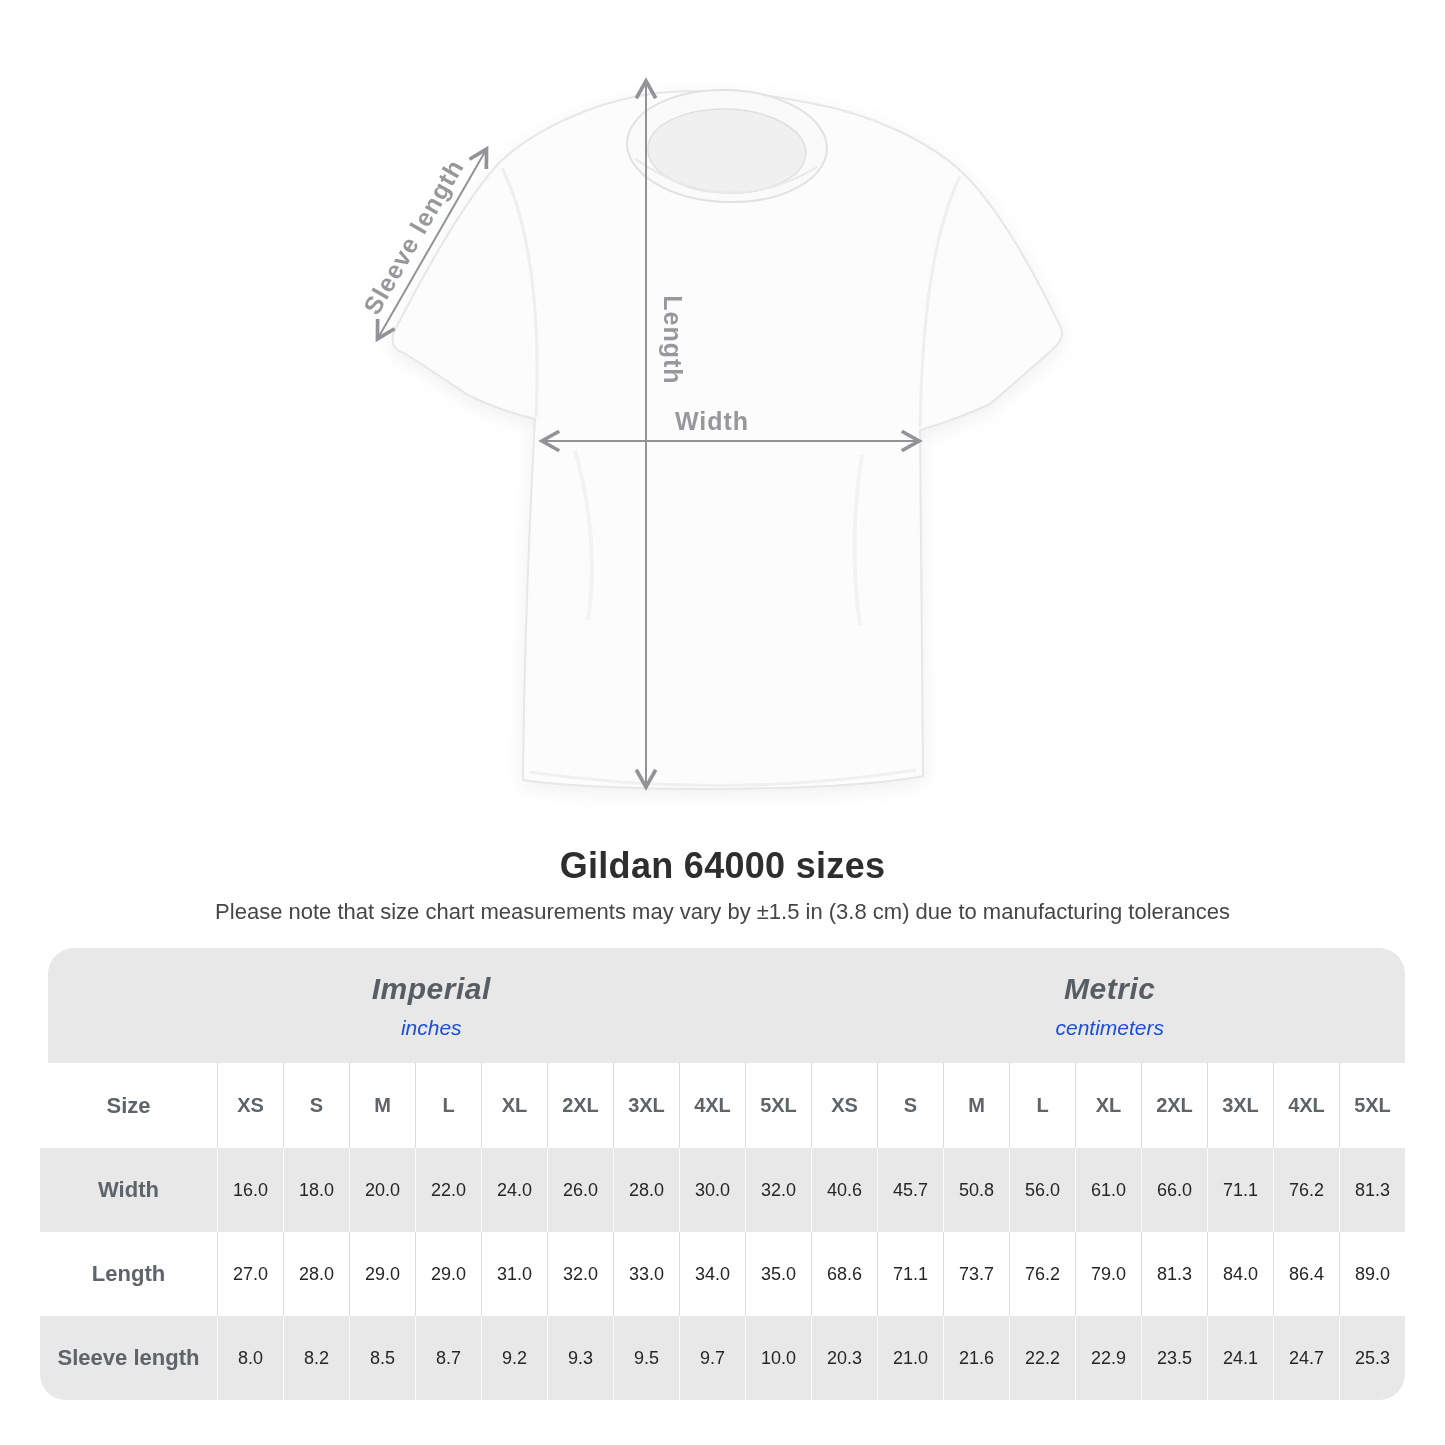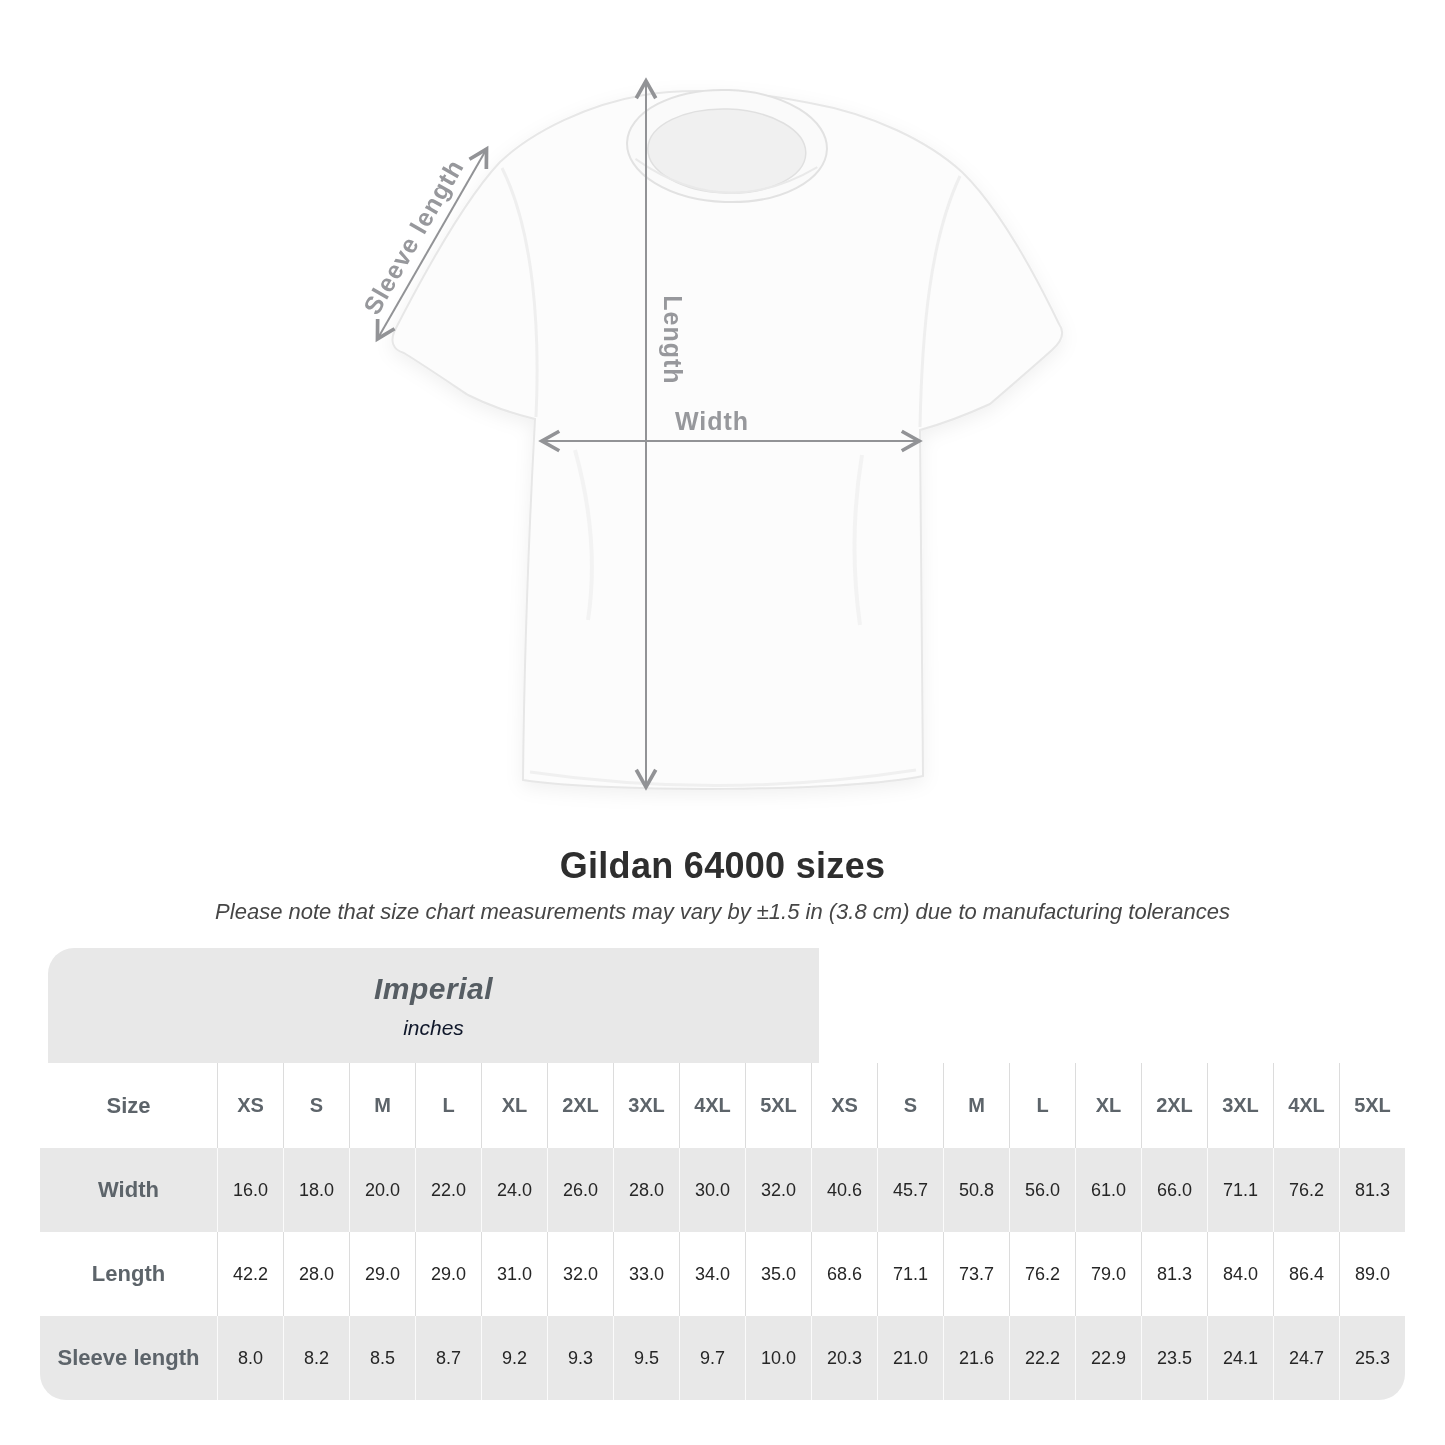--- a/index.html
+++ b/index.html
@@ -6,29 +6,29 @@
   .page {
     position:relative; width:1445px; height:1445px; background:#ffffff;
     font-family:"Liberation Sans", sans-serif; overflow:hidden;
   }
   
   #figure { position:absolute; top:0; left:0; }
   .meas-label { font-family:"Liberation Sans", sans-serif; font-weight:bold; font-size:25px; fill:#97989c; letter-spacing:1px; }
   
   #heading { position:absolute; top:845px; left:0; width:100%; text-align:center; }
   .title { margin:0 0 12px 0; font-size:36px; font-weight:bold; color:#2e2e2e; letter-spacing:.3px; }
-  .subtitle { margin:0; font-size:22px; font-style:italic; color:#464646; }
+  .subtitle { margin:0; font-size:22px; color:#464646; }
   
   #size-table { position:absolute; top:948px; left:40px; width:1365px; }
   .band { display:flex; height:115px;padding-left:8px; }
   .band-cell { background:#e8e8e8; display:flex; flex-direction:column; align-items:center; justify-content:center; gap:10px; }
   .band-cell.imp { width:771px; border-radius:26px 0 0 0; }
   .band-cell.met { width:594px; border-radius:0 26px 0 0; }
   .band-title { font-style:italic; font-weight:bold; font-size:30px; color:#565d63; letter-spacing:.5px; }
-  .band-unit  { font-style:italic; font-size:21px; color:#0f172a; }
+  .band-unit  { font-style:italic; font-size:21px; color:#1d4ed8; }
   .trow { display:grid; grid-template-columns:177px repeat(18, 1fr); }
   .trow.hdr  { height:85px; }
   .trow.data { height:84px; }
   .trow.white { background:#ffffff; }
   .trow.gray  { background:#e8e8e8; }
   .trow.last  { border-radius:0 0 26px 26px; overflow:hidden; }
   .cell { display:flex; align-items:center; justify-content:center; }
   .trow.white .cell + .cell { border-left:1px solid #dcdcdc; }
   .trow.gray  .cell + .cell { border-left:1px solid rgba(255,255,255,.8); }
   .lbl   { font-weight:bold; font-size:22px; color:#5d646a; }
@@ -99,20 +99,24 @@
     <h1 class="title">Gildan 64000 sizes</h1>
     <p class="subtitle">Please note that size chart measurements may vary by ±1.5 in (3.8 cm) due to manufacturing tolerances</p>
   </div>
 
   <div id="size-table">
 
     <div class="band">
       <div class="band-cell imp">
         <div class="band-title">Imperial</div>
         <div class="band-unit">inches</div>
+      </div>
+      <div class="band-cell met">
+        <div class="band-title">Metric</div>
+        <div class="band-unit">centimeters</div>
       </div>
     </div>
 
     <div class="trow hdr white">
       <div class="cell lbl">Size</div>
       <div class="cell shead">XS</div>
       <div class="cell shead">S</div>
       <div class="cell shead">M</div>
       <div class="cell shead">L</div>
       <div class="cell shead">XL</div>
@@ -148,21 +152,21 @@
       <div class="cell val">56.0</div>
       <div class="cell val">61.0</div>
       <div class="cell val">66.0</div>
       <div class="cell val">71.1</div>
       <div class="cell val">76.2</div>
       <div class="cell val">81.3</div>
     </div>
 
     <div class="trow data white">
       <div class="cell lbl">Length</div>
-      <div class="cell val">42.2</div>
+      <div class="cell val">27.0</div>
       <div class="cell val">28.0</div>
       <div class="cell val">29.0</div>
       <div class="cell val">29.0</div>
       <div class="cell val">31.0</div>
       <div class="cell val">32.0</div>
       <div class="cell val">33.0</div>
       <div class="cell val">34.0</div>
       <div class="cell val">35.0</div>
       <div class="cell val">68.6</div>
       <div class="cell val">71.1</div>

